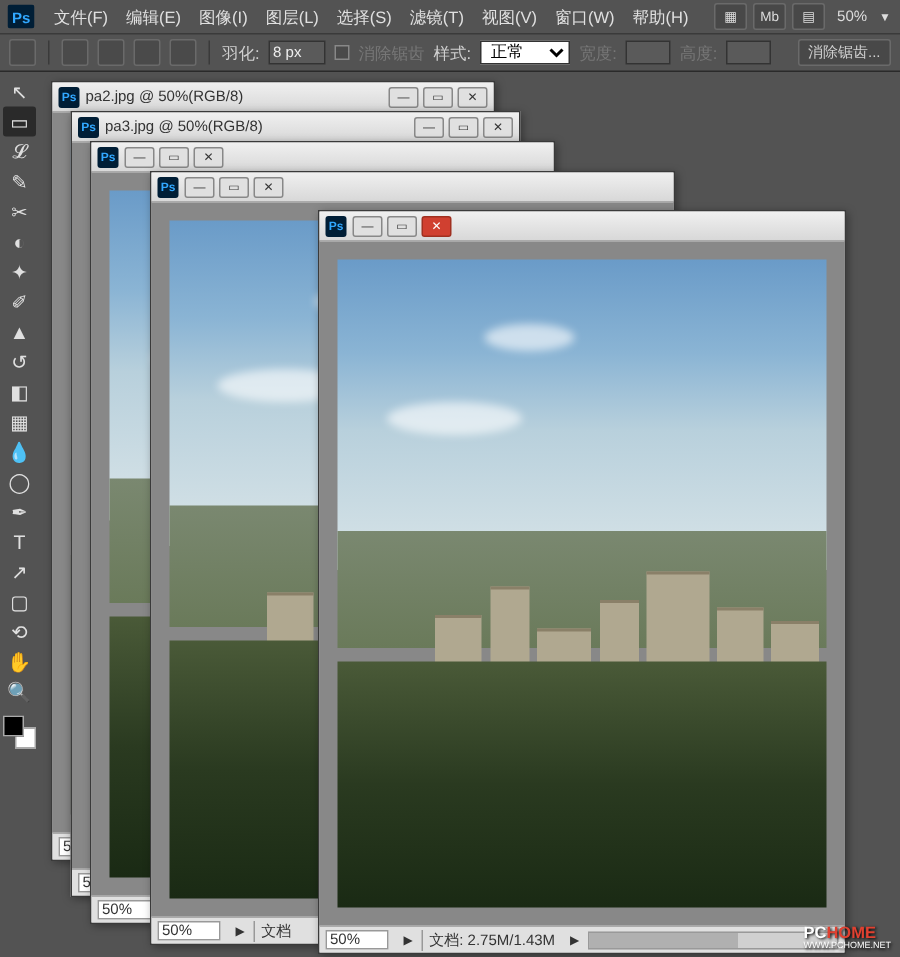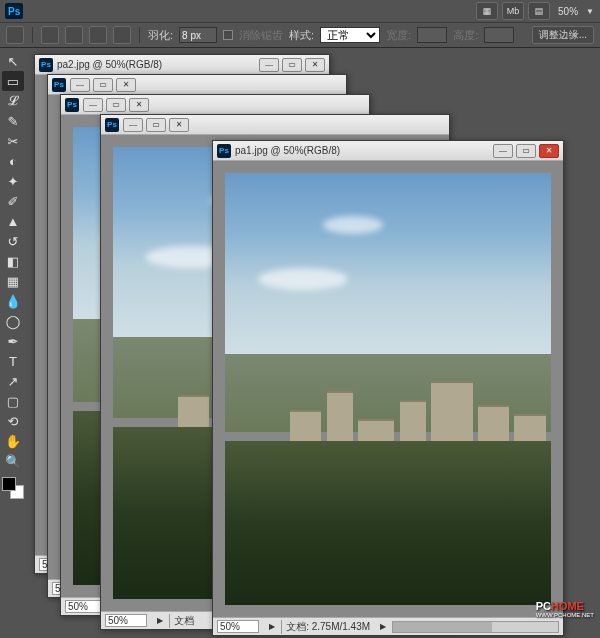--- a/index.html
+++ b/index.html
@@ -47,33 +47,44 @@
 .buildings { position: absolute; top: 46%; left: 20%; right: 0; height: 22%; }
 .building { position: absolute; background: #b0a890; border-top: 2px solid #8a8068; }
 .foliage { position: absolute; top: 62%; left: 0; right: 0; bottom: 0; background: linear-gradient(180deg,#4a5a38 0%,#2a3a20 50%,#1a2a14 100%); }
 .doc-statusbar { height: 18px; background: #e0e0e0; border-top: 1px solid #aaa; display: flex; align-items: center; font-size: 10px; color: #333; padding: 0 4px; gap: 6px; }
 .doc-statusbar .zoom-box { width: 42px; border: 1px solid #999; background: #fff; padding: 0 2px; }
 .doc-statusbar .doc-info { border-left: 1px solid #999; padding-left: 4px; }
 .doc-statusbar .tri-r { margin-left: 4px; font-size: 8px; }
 .doc-statusbar .scroll-h { flex: 1; height: 12px; background: #d0d0d0; border: 1px solid #999; position: relative; }
 .doc-statusbar .scroll-thumb { position: absolute; left: 0; top: 0; bottom: 0; width: 60%; background: #b0b0b0; }
 
-.watermark { position: absolute; bottom: 20px; right: 6px; font-size: 11px; font-weight: bold; color: #fff; text-shadow: 1px 1px 2px #000; }
+.watermark { position: absolute; bottom: 4px; right: 6px; font-size: 11px; font-weight: bold; color: #fff; text-shadow: 1px 1px 2px #000; }
 .watermark .red { color: #e04030; }
 </style>
 </head>
 <body>
 
 <div class="menubar">
   <div class="ps-logo">
     <svg width="18" height="16">
         <rect width="18" height="16" fill="#001e36" rx="2"></rect>
         <text x="3" y="12" font-size="10" fill="#31a8ff" font-weight="bold">Ps</text>
       </svg>
   </div>
+  <div id="menu-items" style="display: flex;">
+      <div class="menu-item">文件(F)</div>
+      <div class="menu-item">编辑(E)</div>
+      <div class="menu-item">图像(I)</div>
+      <div class="menu-item">图层(L)</div>
+      <div class="menu-item">选择(S)</div>
+      <div class="menu-item">滤镜(T)</div>
+      <div class="menu-item">视图(V)</div>
+      <div class="menu-item">窗口(W)</div>
+      <div class="menu-item">帮助(H)</div>
+    </div>
 </div>
 
 <div class="top-right">
   <div class="tr-btn">▦</div>
   <div class="tr-btn">Mb</div>
   <div class="tr-btn">▤</div>
   <span class="zoom-label">50%</span>
   <span class="tri">▼</span>
 </div>
 
@@ -88,21 +99,21 @@
   <span>羽化:</span>
   <input type="text" value="8 px" style="">
   <span class="chk"></span>
   <span class="disabled">消除锯齿</span>
   <span>样式:</span>
   <select><option>正常</option></select>
   <span class="disabled">宽度:</span>
   <input type="text" class="disabled" disabled="" style="width: 30px;">
   <span class="disabled">高度:</span>
   <input type="text" class="disabled" disabled="" style="width: 30px;">
-  <div class="adjust-btn">调整边缘...</div>
+  <div class="adjust-btn">消除锯齿...</div>
 </div>
 
 <div class="toolbox">
   <div id="tool-list">
       <div class="tool">↖</div>
       <div class="tool active">▭</div>
       <div class="tool">𝓛</div>
       <div class="tool">✎</div>
       <div class="tool">✂</div>
       <div class="tool">◐</div>
@@ -161,20 +172,21 @@
     <div class="doc-statusbar">
       <div class="zoom-box">50%</div>
       <span class="tri-r">▶</span>
       <div class="doc-info"></div>
 
     </div>
       </div>
       <div class="doc-window" style="left: 19px; top: 26px; width: 300px; height: 524px;">
     <div class="doc-titlebar">
       <div class="ps-small">Ps</div>
+      <div class="title-text">pa3.jpg @ 50%(RGB/8)</div>
       <div class="win-btns">
         <div class="win-btn">—</div>
         <div class="win-btn">▭</div>
         <div class="win-btn ">✕</div>
       </div>
     </div>
     <div class="doc-canvas">
       <div class="photo">
         <div class="sky"></div>
         <div class="cloud" style="top:10%;left:30%;width:60px;height:18px"></div>
@@ -263,21 +275,20 @@
     <div class="doc-statusbar">
       <div class="zoom-box">50%</div>
       <span class="tri-r">▶</span>
       <div class="doc-info">文档</div>
 
     </div>
       </div>
       <div class="doc-window" style="left: 184px; top: 92px; width: 352px; height: 496px;">
     <div class="doc-titlebar">
       <div class="ps-small">Ps</div>
-      <div class="title-text">pa1.jpg @ 50%(RGB/8)</div>
       <div class="win-btns">
         <div class="win-btn">—</div>
         <div class="win-btn">▭</div>
         <div class="win-btn close">✕</div>
       </div>
     </div>
     <div class="doc-canvas">
       <div class="photo">
         <div class="sky"></div>
         <div class="cloud" style="top:10%;left:30%;width:60px;height:18px"></div>

